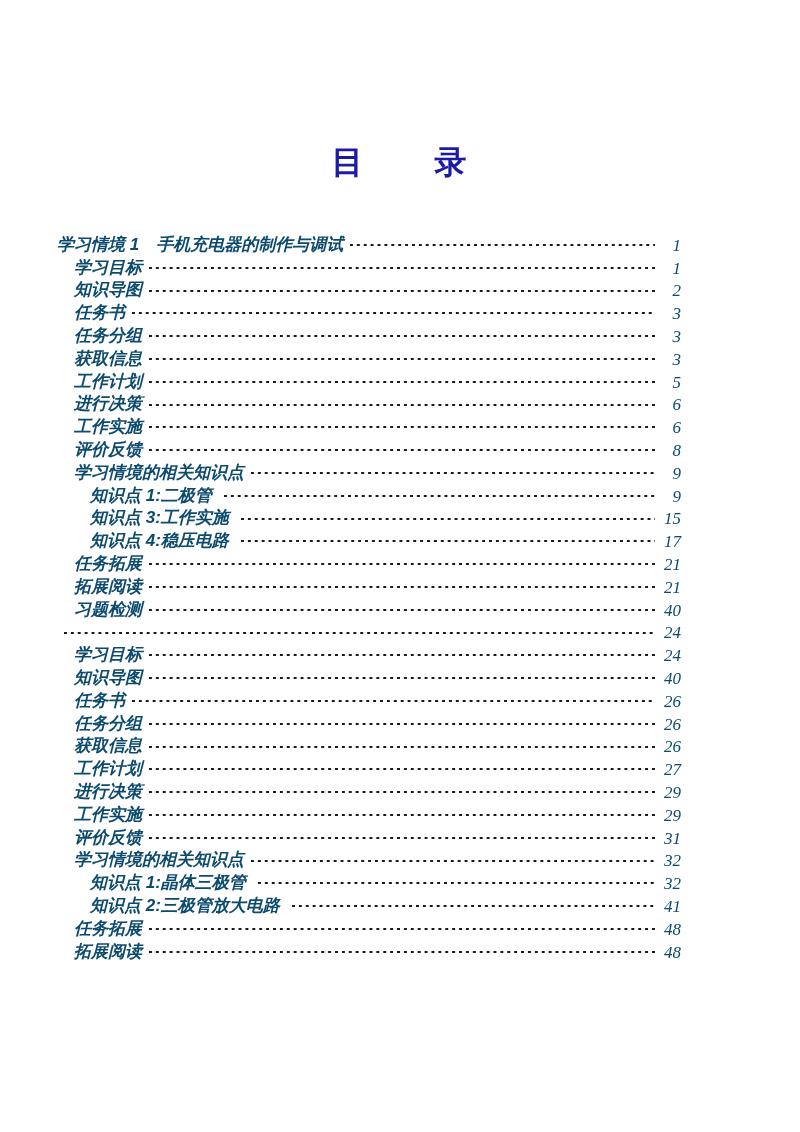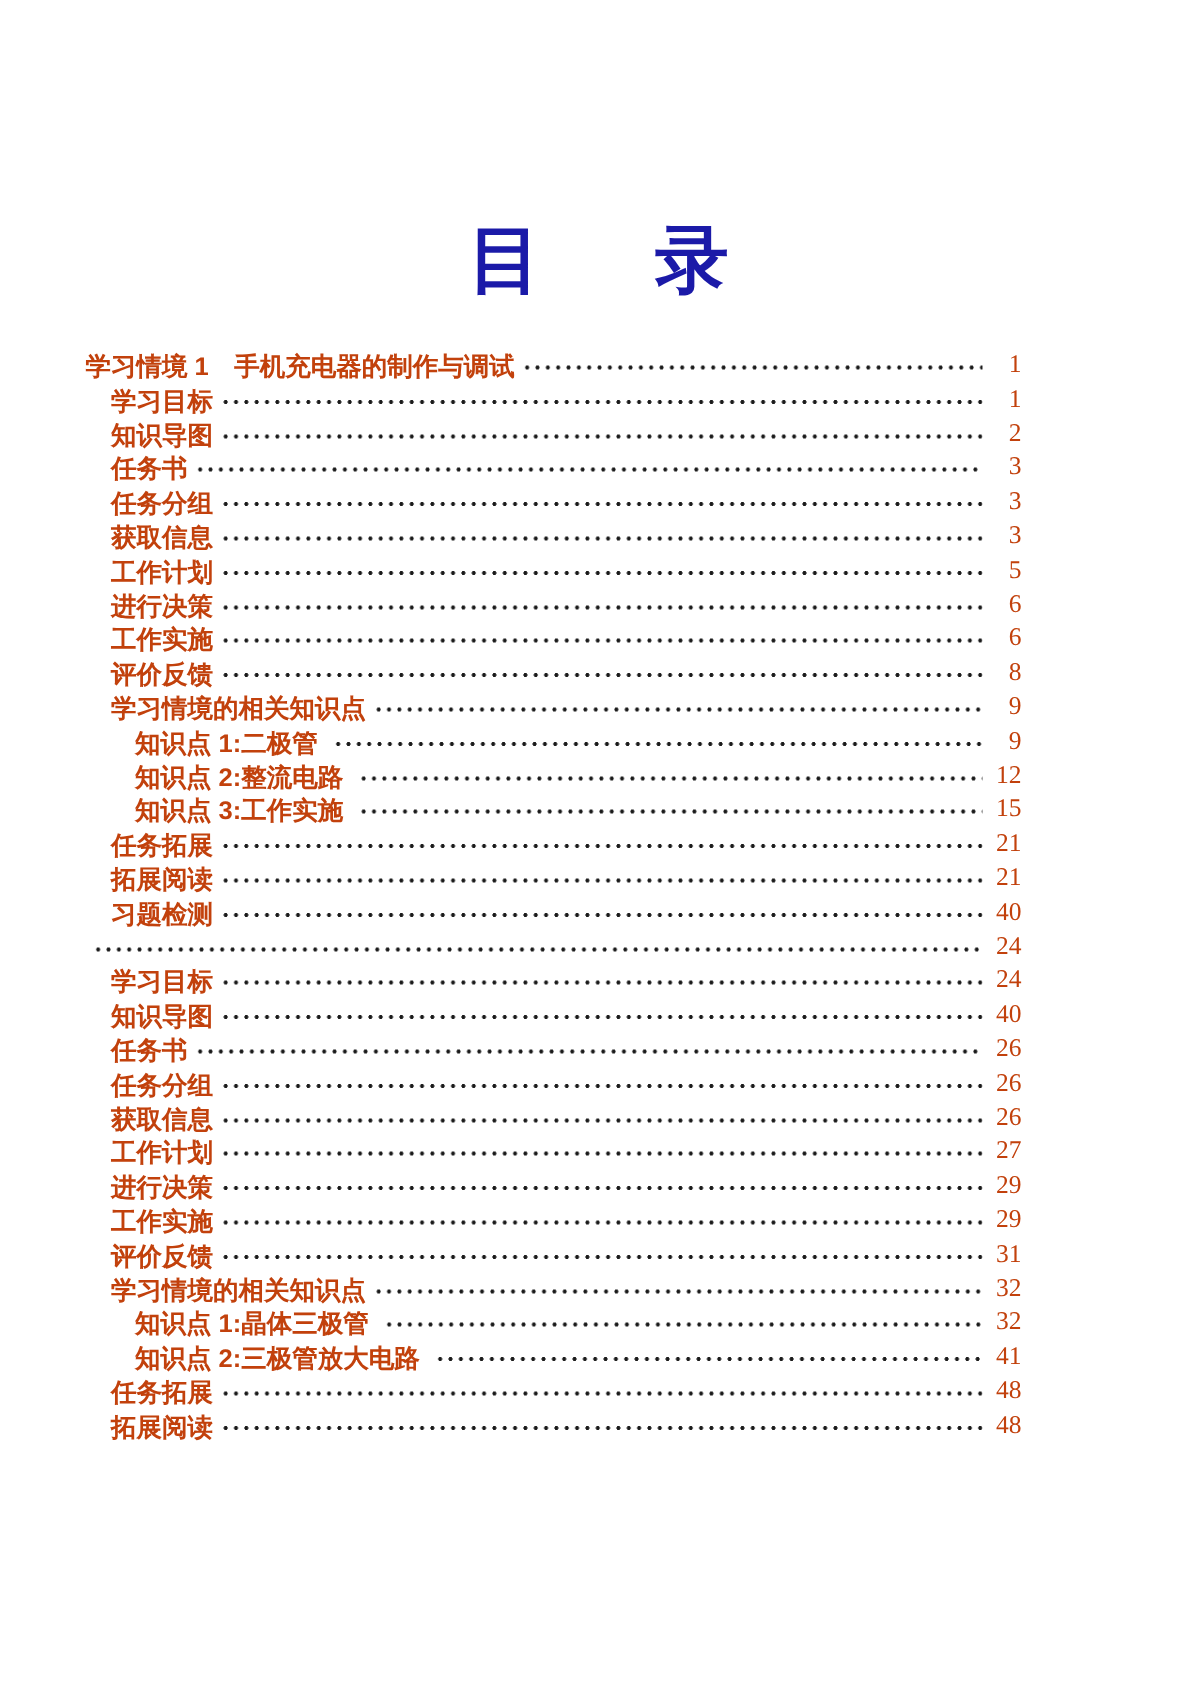--- a/index.html
+++ b/index.html
@@ -11,39 +11,40 @@
     overflow: hidden;
     font-family: "Liberation Sans", "DejaVu Sans", sans-serif;
   }
   .title {
     position: absolute;
     top: 141px;
     left: 0;
     width: 100%;
     margin: 0;
     text-align: center;
-    font-size: 49px;
+    font-size: 32px;
     font-weight: 700;
     letter-spacing: 2px;
     word-spacing: 58px; 
     color: #1b1aa8;     
   }
   .toc {
     position: absolute;
     top: 233px;
     left: 57px;
     width: 624px;
   }
   .row {
     display: flex;
-    align-items: flex-start;
+    align-items: flex-end;
     height: 22.8px;
     font-size: 17px;
-    color: #c2410c;
+    color: #0c4a6e;
     font-weight: 600;
+    font-style: italic;
   }
   .row.lvl0 { font-weight: 700; }
   .row.lvl1 { padding-left: 17px; }
   .row.lvl2 { padding-left: 33px; }
   .label { white-space: nowrap; }
   .leader {
     flex: 1;
     align-self: stretch;
     margin-left: 5px;
     background-image: radial-gradient(circle, #1a1a1a 1.15px, rgba(0,0,0,0) 1.5px);
@@ -121,28 +122,28 @@
         <span class="label">学习情境的相关知识点</span>
         <span class="leader"></span>
         <span class="pagenum">9</span>
       </div>
       <div class="row lvl2">
         <span class="label">知识点 1:二极管</span>
         <span class="leader"></span>
         <span class="pagenum">9</span>
       </div>
       <div class="row lvl2">
-        <span class="label">知识点 2:整流电路</span>
-        <span class="leader"></span>
-        <span class="pagenum">12</span>
-      </div>
-      <div class="row lvl2">
         <span class="label">知识点 3:工作实施</span>
         <span class="leader"></span>
         <span class="pagenum">15</span>
+      </div>
+      <div class="row lvl2">
+        <span class="label">知识点 4:稳压电路</span>
+        <span class="leader"></span>
+        <span class="pagenum">17</span>
       </div>
       <div class="row lvl1">
         <span class="label">任务拓展</span>
         <span class="leader"></span>
         <span class="pagenum">21</span>
       </div>
       <div class="row lvl1">
         <span class="label">拓展阅读</span>
         <span class="leader"></span>
         <span class="pagenum">21</span>

